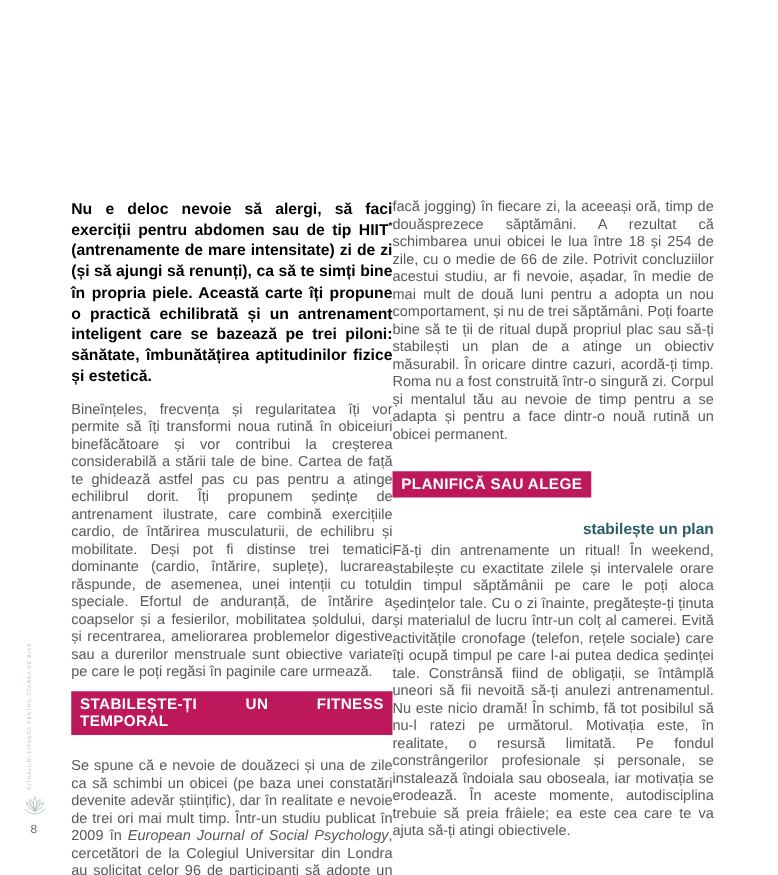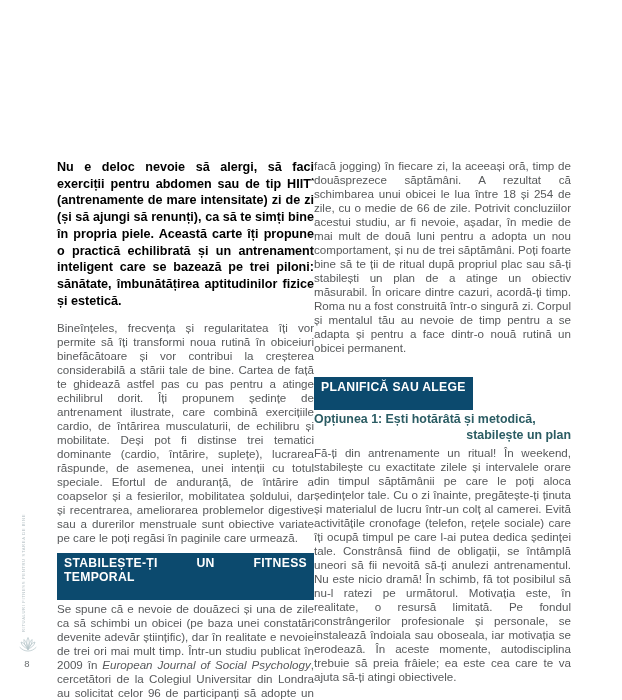--- a/index.html
+++ b/index.html
@@ -41,27 +41,27 @@
   .intro sup{font-size:8px; line-height:0;}
   .body{
     margin:0;
     font-size:11.6px;
     line-height:14px;
     color:#57595B;
   }
   .body em{}
   .badge{
     display:inline-block;
-    background:#0c4a6e;
+    background:#be185d;
     color:#ffffff;
     font-weight:bold;
     font-size:12.2px;
     letter-spacing:0.3px;
-    padding:3px 7px 16px 7px;
-    margin:8px 0 2px 0;
+    padding:3px 7px 4px 7px;
+    margin:8px 0 18px 0;
   }
   .col-right .badge{margin-top:22px;}
   .subhead{
     font-weight:bold;
     font-size:12.4px;
     line-height:14px;
     color:#2B5C63;
     text-align:left;
     margin:0 0 2px 0;
   }
@@ -118,21 +118,20 @@
     <p class="body"><span>Se spune că e nevoie de douăzeci și una de zile ca să schimbi un obicei (pe baza unei constatări devenite adevăr științific), dar în realitate e nevoie de trei ori mai mult timp. Într-un studiu publicat în 2009 în </span><em>European Journal of Social Psychology</em><span>, cercetători de la Colegiul Universitar din Londra au solicitat celor 96 de participanți să adopte un nou comportament (de exemplu, să mănânce un măr sau să</span></p>
 
     
   </div>
 
   <div class="col col-right">
     <p class="body">facă jogging) în fiecare zi, la aceeași oră, timp de douăsprezece săptămâni. A rezultat că schimbarea unui obicei le lua între 18 și 254 de zile, cu o medie de 66 de zile. Potrivit concluziilor acestui studiu, ar fi nevoie, așadar, în medie de mai mult de două luni pentru a adopta un nou comportament, și nu de trei săptămâni. Poți foarte bine să te ții de ritual după propriul plac sau să-ți stabilești un plan de a atinge un obiectiv măsurabil. În oricare dintre cazuri, acordă-ți timp. Roma nu a fost construită într-o singură zi. Corpul și mentalul tău au nevoie de timp pentru a se adapta și pentru a face dintr-o nouă rutină un obicei permanent.</p>
 
     <div class="badge">PLANIFICĂ SAU ALEGE</div>
 
-    <div class="subhead">Opțiunea 1: Ești hotărâtă și metodică,</div>
     <div class="subhead-line2">stabilește un plan</div>
 
     <p class="body">Fă-ți din antrenamente un ritual! În weekend, stabilește cu exactitate zilele și intervalele orare din timpul săptămânii pe care le poți aloca ședințelor tale. Cu o zi înainte, pregătește-ți ținuta și materialul de lucru într-un colț al camerei. Evită activitățile cronofage (telefon, rețele sociale) care îți ocupă timpul pe care l-ai putea dedica ședinței tale. Constrânsă fiind de obligații, se întâmplă uneori să fii nevoită să-ți anulezi antrenamentul. Nu este nicio dramă! În schimb, fă tot posibilul să nu-l ratezi pe următorul. Motivația este, în realitate, o resursă limitată. Pe fondul constrângerilor profesionale și personale, se instalează îndoiala sau oboseala, iar motivația se erodează. În aceste momente, autodisciplina trebuie să preia frâiele; ea este cea care te va ajuta să-ți atingi obiectivele.</p>
   </div>
 
   <svg class="lotus" width="24" height="18" viewBox="0 0 24 18">
     <g fill="none" stroke="#b9c8cc" stroke-width="0.8" stroke-linecap="round">
       <path d="M12 15 C10.3 11 10.3 6.5 12 3.5 C13.7 6.5 13.7 11 12 15 Z"></path>
       <path d="M12 15 C9 12 7.5 8.5 8 5.5 C10.2 7.5 11.5 11 12 15 Z"></path>
       <path d="M12 15 C15 12 16.5 8.5 16 5.5 C13.8 7.5 12.5 11 12 15 Z"></path>

